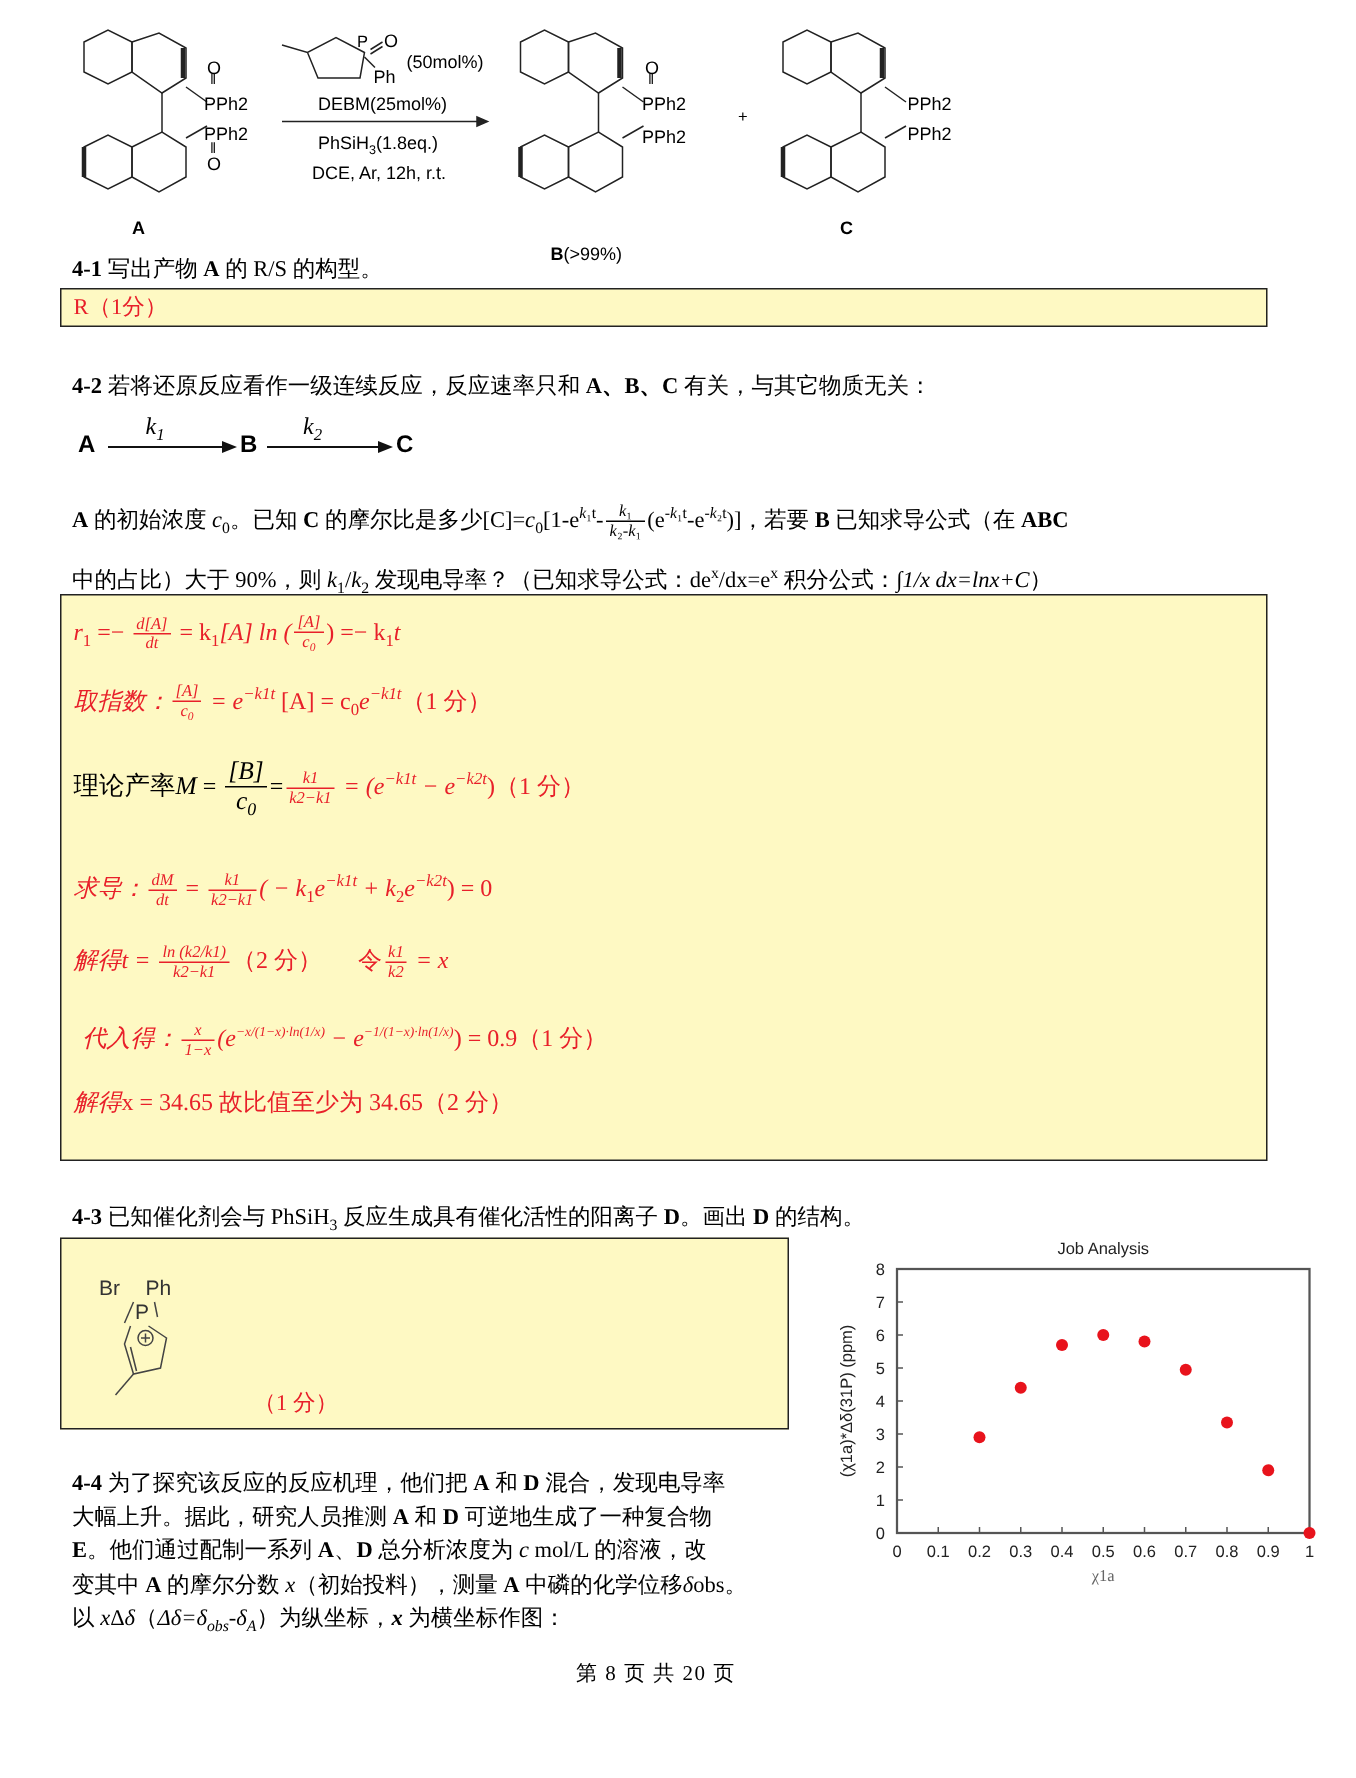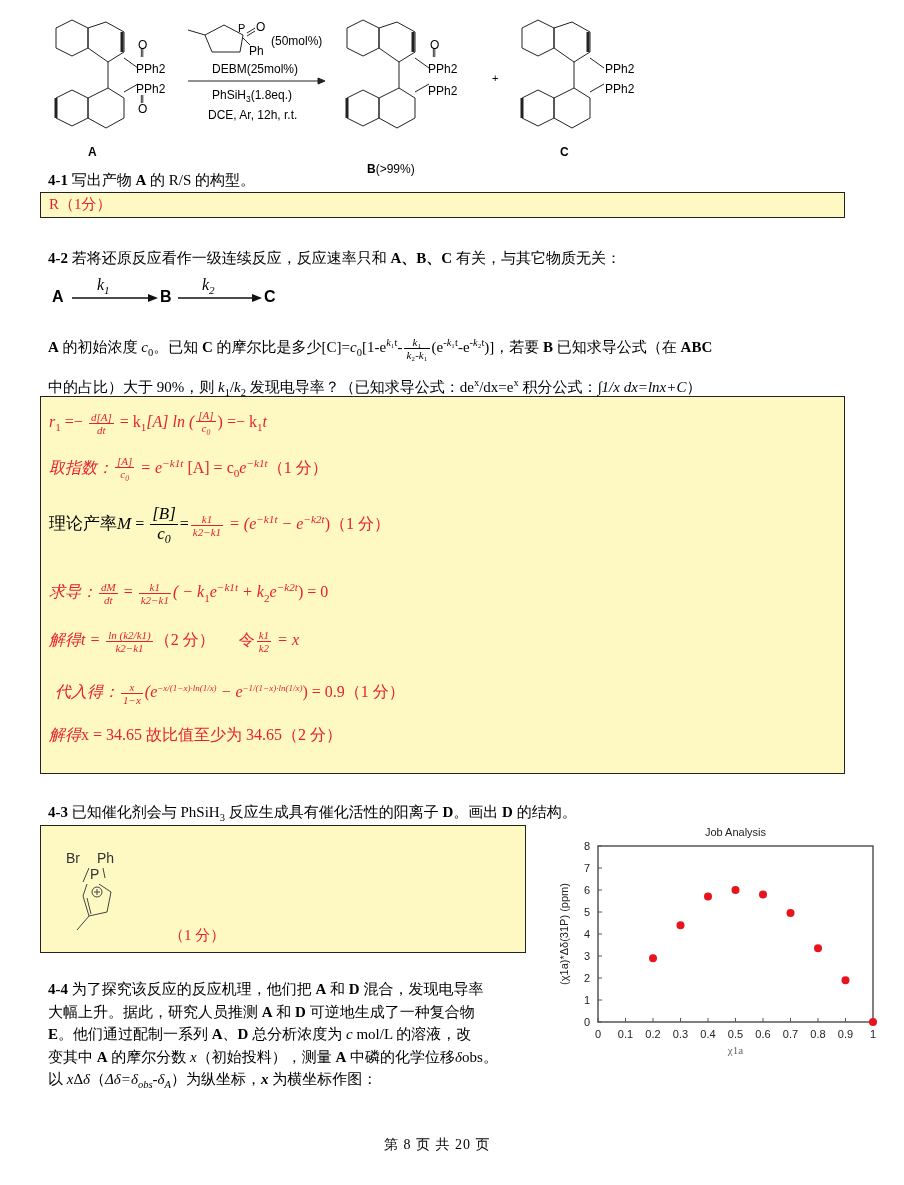--- a/index.html
+++ b/index.html
@@ -283,13 +283,13 @@
 </div>
 
 <div class="abs" style="left:48px;top:978px;width:490px;font-size:15px;line-height:22.5px;">
   <div><b>4-4</b> 为了探究该反应的反应机理，他们把 <b>A</b> 和 <b>D</b> 混合，发现电导率</div>
   <div>大幅上升。据此，研究人员推测 <b>A</b> 和 <b>D</b> 可逆地生成了一种复合物</div>
   <div><b>E</b>。他们通过配制一系列 <b>A</b>、<b>D</b> 总分析浓度为 <i>c</i> mol/L 的溶液，改</div>
   <div>变其中 <b>A</b> 的摩尔分数 <i>x</i>（初始投料），测量 <b>A</b> 中磷的化学位移<i>δ</i>obs。</div>
   <div>以 <i>x</i>Δ<i>δ</i>（<i>Δδ=δ<sub>obs</sub>-δ<sub>A</sub></i>）为纵坐标，<b><i>x</i></b> 为横坐标作图：</div>
 </div>
 
-<div class="abs footer" style="left:384px;top:1136px;text-align:center;">第 8 页 共 20 页</div>
+<div class="abs footer" style="left:384px;top:1107px;text-align:center;">第 8 页 共 20 页</div>
 
 </body></html>

